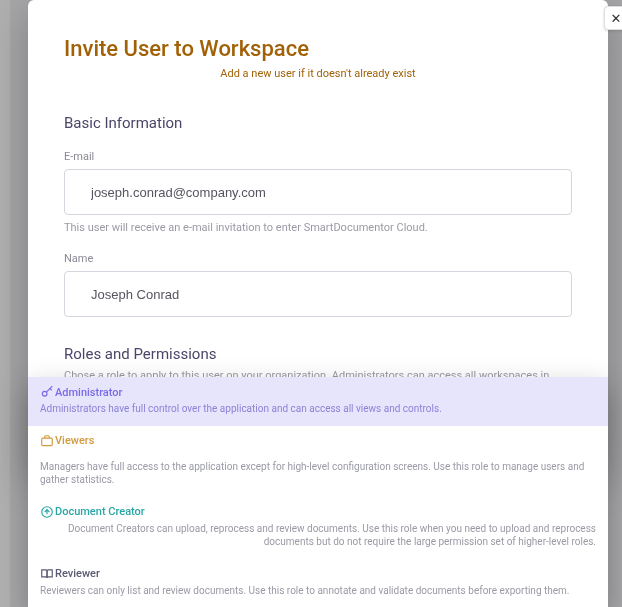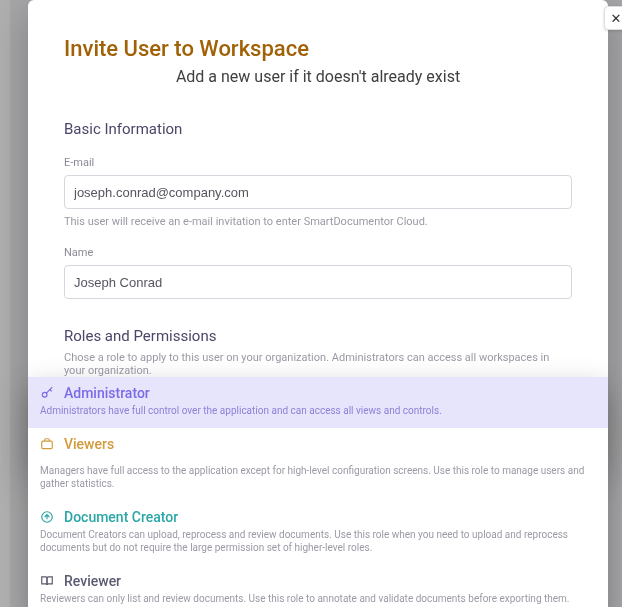--- a/index.html
+++ b/index.html
@@ -40,22 +40,22 @@
     box-shadow: 0 1px 3px rgba(0,0,0,0.15);
   }
   .modal-title {
     font-size: 22px;
     font-weight: 500;
     color: #a16207;
     margin-top: 12px;
   }
   .modal-subtitle {
     text-align: center;
-    font-size: 16px;
-    color: #404040;
+    font-size: 11px;
+    color: #a16207;
     margin-top: 6px;
   }
   .section-title {
     font-size: 15px;
     font-weight: 400;
     color: #4a4668;
     margin-top: 34px;
   }
   .section-title.roles { margin-top: 28px; }
   .section-desc {
@@ -64,24 +64,24 @@
     margin-top: 6px;
   }
   .field-label {
     font-size: 11px;
     color: #8a8a98;
     margin-top: 18px;
     display: block;
   }
   .text-input {
     width: 100%;
-    height: 34px;
+    height: 46px;
     border: 1px solid #d6d6de;
     border-radius: 4px;
-    padding: 0 9px;
+    padding: 0 26px;
     font-size: 13px;
     color: #555560;
     margin-top: 6px;
     outline: none;
   }
   .field-hint {
     font-size: 11px;
     color: #9a9aa6;
     margin-top: 6px;
   }
@@ -114,37 +114,37 @@
     top: 377px;
     background: #fff;
     box-shadow: 0 12px 28px rgba(0,0,0,0.28);
     overflow: hidden;
   }
   .option {
     padding: 8px 12px 10px 12px;
     cursor: pointer;
   }
   .option-title {
-    display: flex; align-items: center; gap: 10px;
-    font-size: 14px;
+    display: flex; align-items: center; gap: 1px;
+    font-size: 11px;
     font-weight: 500;
   }
   .option-title .ico { width: 14px; display: inline-flex; }
   .option-desc {
     font-size: 10px;
     margin-top: 3px;
     line-height: 1.35;
   }
   .opt-admin { background: #e7e5fc; }
   .opt-admin .option-title { color: #7a6be6; }
   .opt-admin .option-desc { color: #8b82d6; }
   .opt-manager .option-title { color: #d19a3a; }
   .opt-manager .option-desc { color: #9a9aa6; margin-top: 12px; }
   .opt-creator .option-title { color: #2aa6a6; }
-  .opt-creator .option-desc { color: #9a9aa6; }
+  .opt-creator .option-desc { color: #9a9aa6; text-align: right; }
   .opt-reviewer .option-title { color: #5a5a70; }
   .opt-reviewer .option-desc { color: #9a9aa6; }
   svg { display: block; }
 </style>
 </head>
 <body>
 
 <div class="bg-hint-left"></div>
 <div class="backdrop"></div>
 

